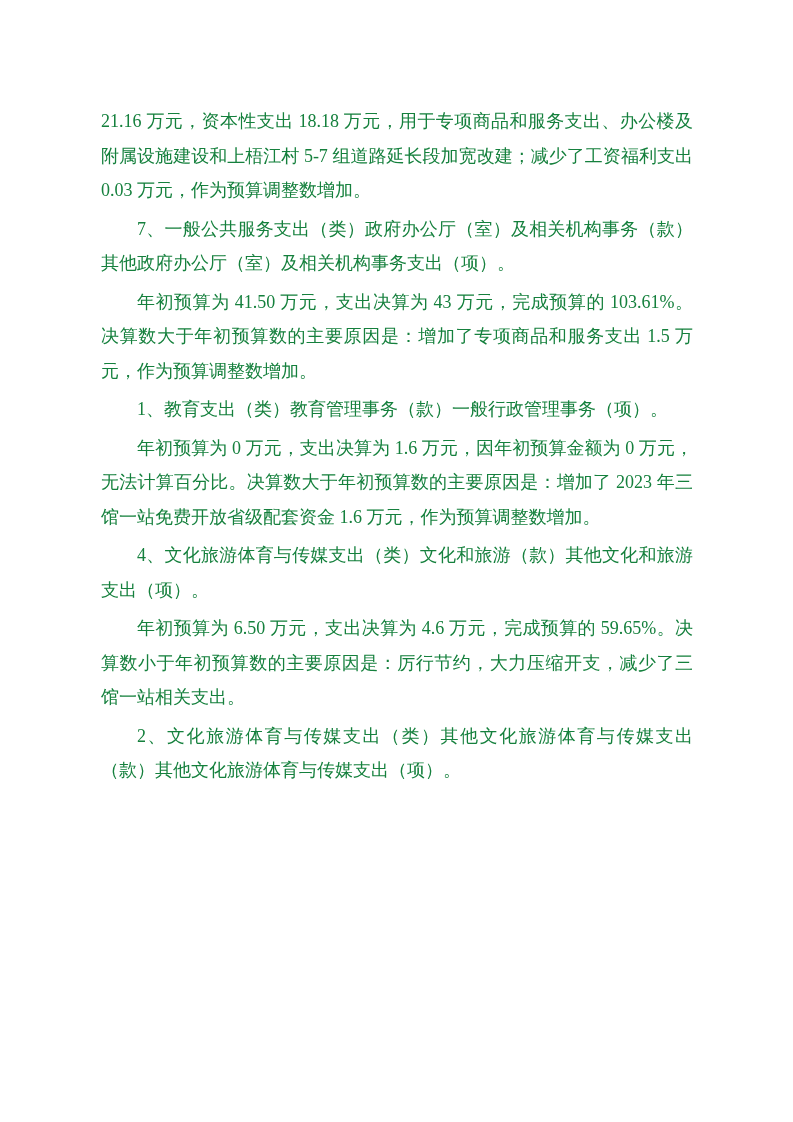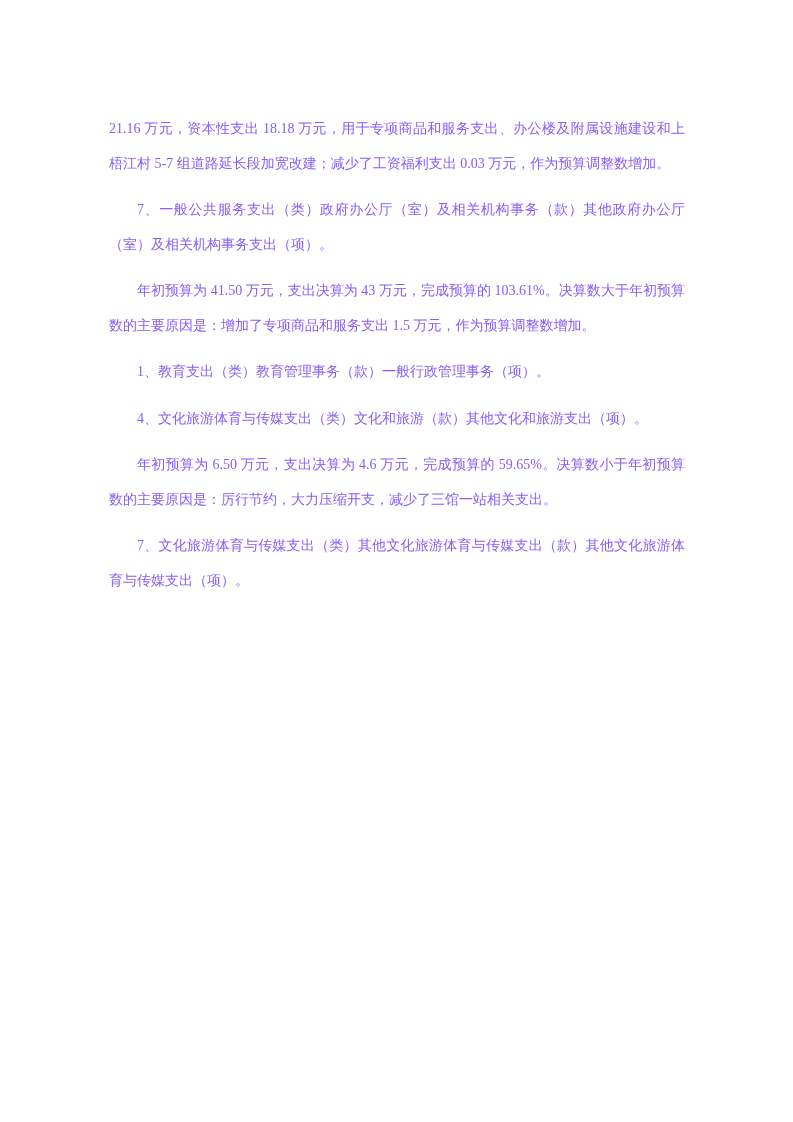--- a/index.html
+++ b/index.html
@@ -11,38 +11,39 @@
     position: relative;
     width: 793px;
     height: 1122px;
     margin: 0 auto;
     background: #ffffff;
     box-sizing: border-box;
     padding: 100px 96px 0 97px;
     overflow: hidden;
   }
   .para {
-    margin: 12px;
+    margin: 4px;
     font-family: "Liberation Serif", "DejaVu Serif", serif;
-    font-size: 14px;
+    font-size: 18px;
     line-height: 34.5px;
-    color: #8b5cf6;
+    color: #15803d;
     text-align: justify;
     text-justify: inter-ideograph;
     text-indent: 2em;
     word-break: break-all;
   }
   .para.continuation {
     text-indent: 0;
   }
 </style>
 </head>
 <body>
 
 <div class="page">
   <p class="para continuation">21.16 万元，资本性支出 18.18 万元，用于专项商品和服务支出、办公楼及附属设施建设和上梧江村 5-7 组道路延长段加宽改建；减少了工资福利支出 0.03 万元，作为预算调整数增加。</p>
   <p class="para">7、一般公共服务支出（类）政府办公厅（室）及相关机构事务（款）其他政府办公厅（室）及相关机构事务支出（项）。</p>
   <p class="para">年初预算为 41.50 万元，支出决算为 43 万元，完成预算的 103.61%。决算数大于年初预算数的主要原因是：增加了专项商品和服务支出 1.5 万元，作为预算调整数增加。</p>
   <p class="para">1、教育支出（类）教育管理事务（款）一般行政管理事务（项）。</p>
+  <p class="para">年初预算为 0 万元，支出决算为 1.6 万元，因年初预算金额为 0 万元，无法计算百分比。决算数大于年初预算数的主要原因是：增加了 2023 年三馆一站免费开放省级配套资金 1.6 万元，作为预算调整数增加。</p>
   <p class="para">4、文化旅游体育与传媒支出（类）文化和旅游（款）其他文化和旅游支出（项）。</p>
   <p class="para">年初预算为 6.50 万元，支出决算为 4.6 万元，完成预算的 59.65%。决算数小于年初预算数的主要原因是：厉行节约，大力压缩开支，减少了三馆一站相关支出。</p>
-  <p class="para">7、文化旅游体育与传媒支出（类）其他文化旅游体育与传媒支出（款）其他文化旅游体育与传媒支出（项）。</p>
+  <p class="para">2、文化旅游体育与传媒支出（类）其他文化旅游体育与传媒支出（款）其他文化旅游体育与传媒支出（项）。</p>
 </div>
 
 </body></html>

